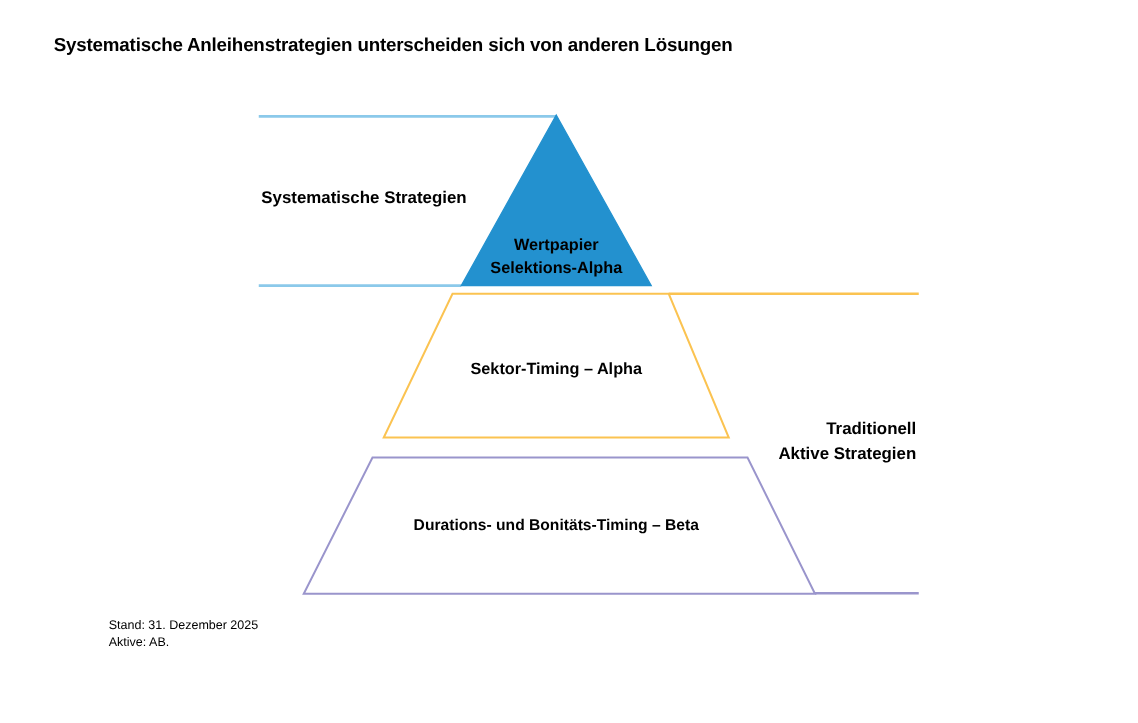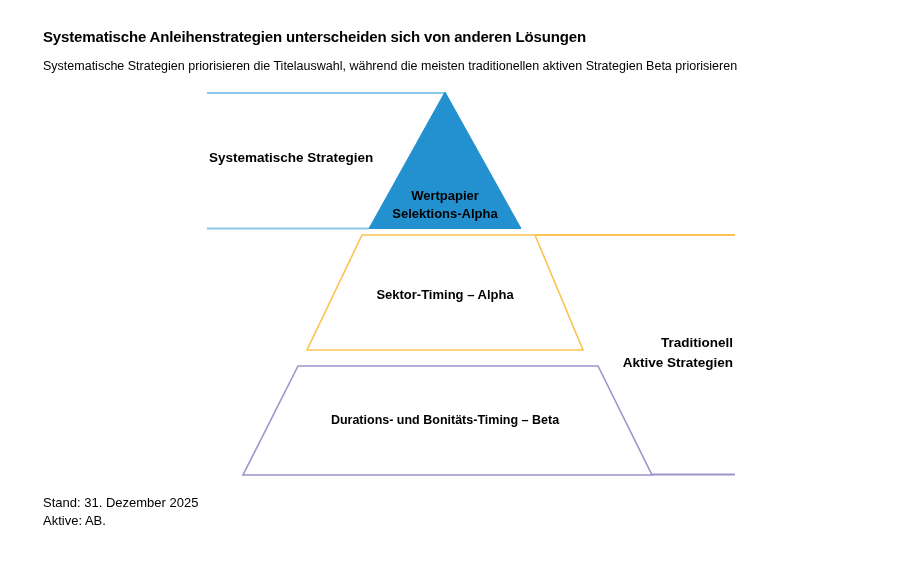--- a/index.html
+++ b/index.html
@@ -85,34 +85,34 @@
     width: 420px;
     line-height: 1.35;
   }
   #footer .f-bold {
     font-size: 9px;
     font-weight: bold;
     color: #000000;
     display: block;
   }
   #footer .f-line {
-    font-size: 13px;
+    font-size: 10px;
     font-weight: normal;
     color: #000000;
     display: block;
+    margin-left: 44px;
   }
 </style>
 </head>
 <body>
 
 <div id="slide">
 
   <div id="headline">Systematische Anleihenstrategien unterscheiden sich von anderen Lösungen</div>
 
-  <div id="subhead">Systematische Strategien priorisieren die Titelauswahl, während die meisten traditionellen aktiven Strategien Beta priorisieren</div>
 
   <div id="pyramid-wrap">
     <svg id="pyramid" viewBox="0 0 910 578" xmlns="http://www.w3.org/2000/svg">
 
       <g>
         <line x1="192" y1="93" x2="430" y2="93" stroke="#8BC9EA" stroke-width="2.2"></line>
         <line x1="192" y1="228.5" x2="354" y2="228.5" stroke="#8BC9EA" stroke-width="2.2"></line>
         <polygon points="430,92 506,228.5 354,228.5" fill="#2391CF" stroke="#2391CF" stroke-width="1"></polygon>
         <text class="lbl lbl-inner" x="430" y="200" text-anchor="middle">Wertpapier</text>
         <text class="lbl lbl-inner" x="430" y="218" text-anchor="middle">Selektions-Alpha</text>

